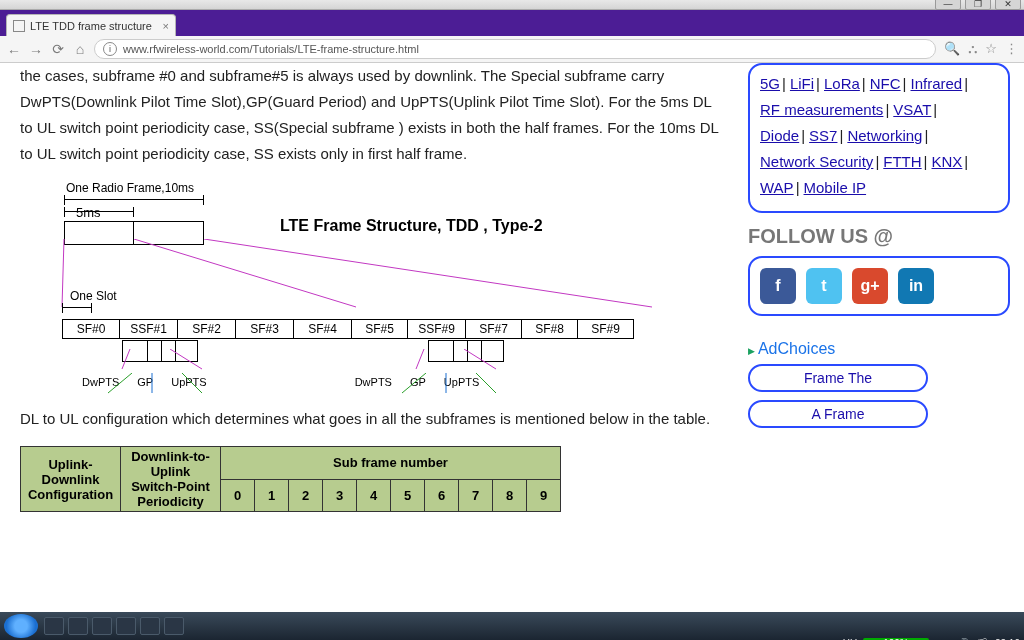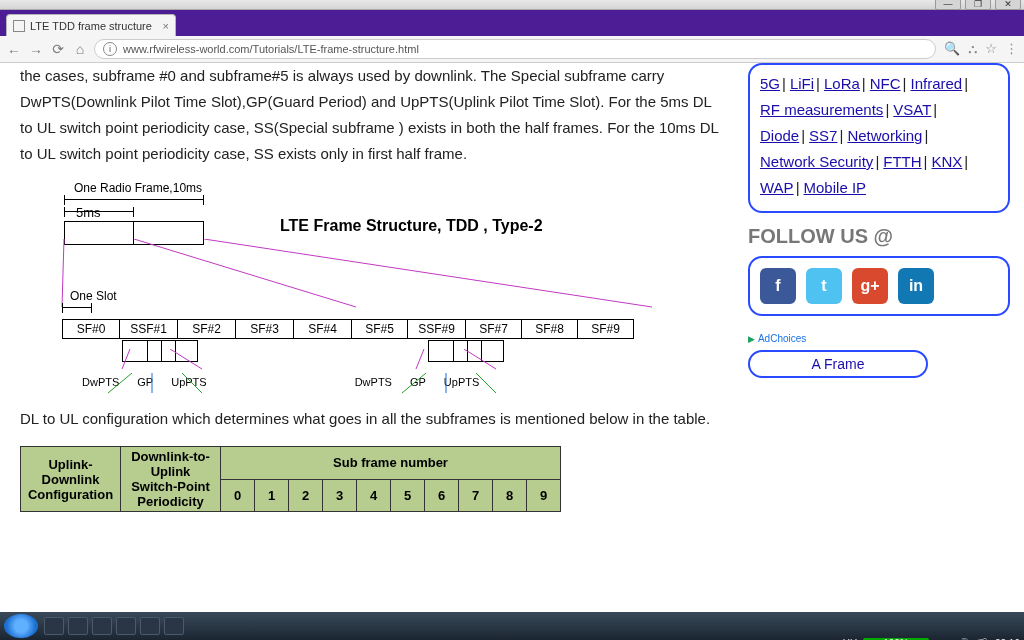--- a/index.html
+++ b/index.html
@@ -26,21 +26,21 @@
 
 
 .page { display: flex; height: calc(100% - 10px - 26px - 27px - 28px); }
 .main { flex: 1; padding: 0 10px 0 20px; overflow: hidden; }
 .sidebar { width: 290px; padding: 0 14px; }
 
 .para { font-size: 15px; color: #222; line-height: 26px; margin-bottom: 14px; }
 
 
 .diagram { margin: 8px 0 18px 20px; width: 620px; }
-.diag-label-radio { font-size: 12px; text-align: left; margin-left: 34px; }
+.diag-label-radio { font-size: 12px; text-align: left; margin-left: 26px; }
 .dim-row { position: relative; height: 12px; }
 .dim { position: absolute; border-left: 1px solid #000; border-right: 1px solid #000; height: 10px; top: 0; }
 .dim::before { content:""; position: absolute; left:0; right:0; top:4px; border-top:1px solid #000; }
 .dim-5ms-lbl { position: absolute; top: -2px; font-size: 13px; }
 .frame-boxes { display: flex; margin-top: 2px; }
 .half { width: 70px; height: 24px; border: 1px solid #000; }
 .half + .half { border-left: none; }
 .frame-title { position: absolute; font-size: 16px; font-weight: bold; }
 .oneslot { font-size: 12px; margin-top: 44px; margin-left: 30px; }
 .sf-row { display: flex; margin-top: 4px; margin-left: 22px; }
@@ -60,21 +60,21 @@
 
 
 .side-box { border: 2px solid #2a4aff; border-radius: 14px; padding: 6px 10px 10px; margin-bottom: 12px; }
 .tag-links { line-height: 26px; font-size: 15px; }
 .tag-links a { color: #1a0dab; text-decoration: underline; margin-right: 2px; }
 .sep { color: #222; margin-right: 4px; }
 .follow-h { font-size: 20px; font-weight: bold; color: #777; margin: 6px 0 8px; }
 .social-row { display: flex; gap: 10px; }
 .social { width: 36px; height: 36px; border-radius: 6px; color: #fff; font-weight: bold; display: flex; align-items: center; justify-content: center; font-size: 16px; }
 .fb { background: #3b5998; } .tw { background: #4fc2f1; } .gp { background: #d9492d; } .in { background: #1178b3; }
-.adchoices { font-size: 10px; color: #1a73e8; margin: 17px 0 6px; }
+.adchoices { font-size: 16px; color: #1a73e8; margin: 24px 0 6px; }
 .adchoices::before { content: "▶"; color: #1ba160; margin-right: 3px; font-size: 9px; }
 .adbtn { border: 2px solid #2a4aff; border-radius: 20px; width: 180px; padding: 4px 0; text-align: center; font-size: 14px; color: #1a0dab; margin-bottom: 8px; cursor: pointer; }
 
 
 .taskbar { position: absolute; bottom: 0; left:0; right:0; height: 28px; background: linear-gradient(#3a4a5a, #1b2531); display: flex; align-items: center; padding: 0 4px; color: #eee; font-size: 10px; }
 .start { width: 34px; height: 24px; background: radial-gradient(circle, #5fb0ff 30%, #1b6fd1 70%); border-radius: 50%; margin-right: 6px; }
 .tb-icon { width: 20px; height: 18px; background: #2a3645; border: 1px solid #4a5a6a; margin-right: 4px; border-radius: 2px; }
 .tb-right { margin-left: auto; display: flex; align-items: flex-end; gap: 6px; }
 .zoom { background: #0a0; color: #fff; padding: 0 20px; border-radius: 2px; margin-top: 34px; }
 </style>
@@ -227,20 +227,21 @@
     <div class="follow-h">FOLLOW US @</div>
     <div class="side-box" style="padding:10px;">
       <div class="social-row">
         <div class="social fb">f</div>
         <div class="social tw">t</div>
         <div class="social gp">g+</div>
         <div class="social in">in</div>
       </div>
     </div>
     <div class="adchoices">AdChoices</div>
+    <div class="adbtn">Frame The</div>
     <div class="adbtn">A Frame</div>
   </div>
 </div>
 
 <div class="taskbar">
   <div class="start"></div>
   <div class="tb-icon"></div>
   <div class="tb-icon"></div>
   <div class="tb-icon"></div>
   <div class="tb-icon"></div>

